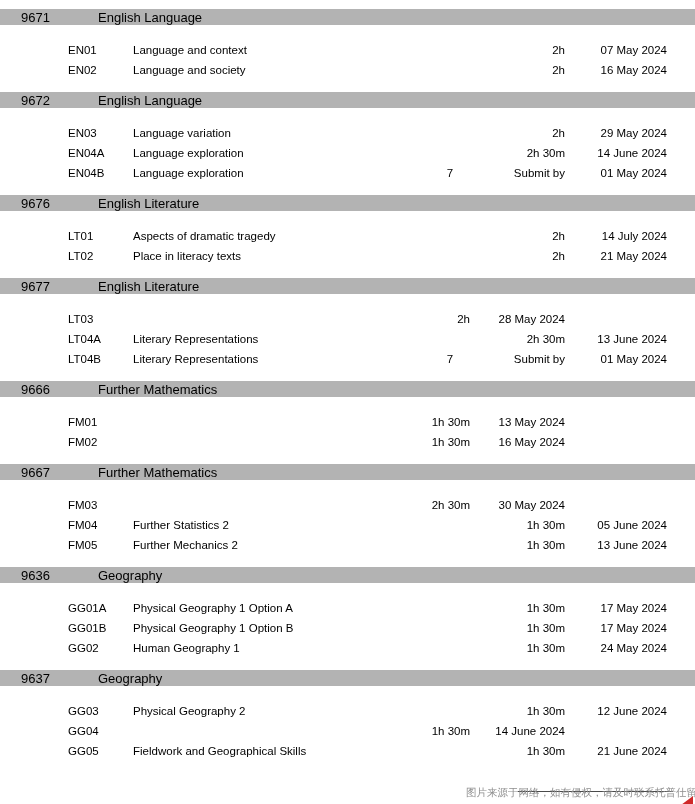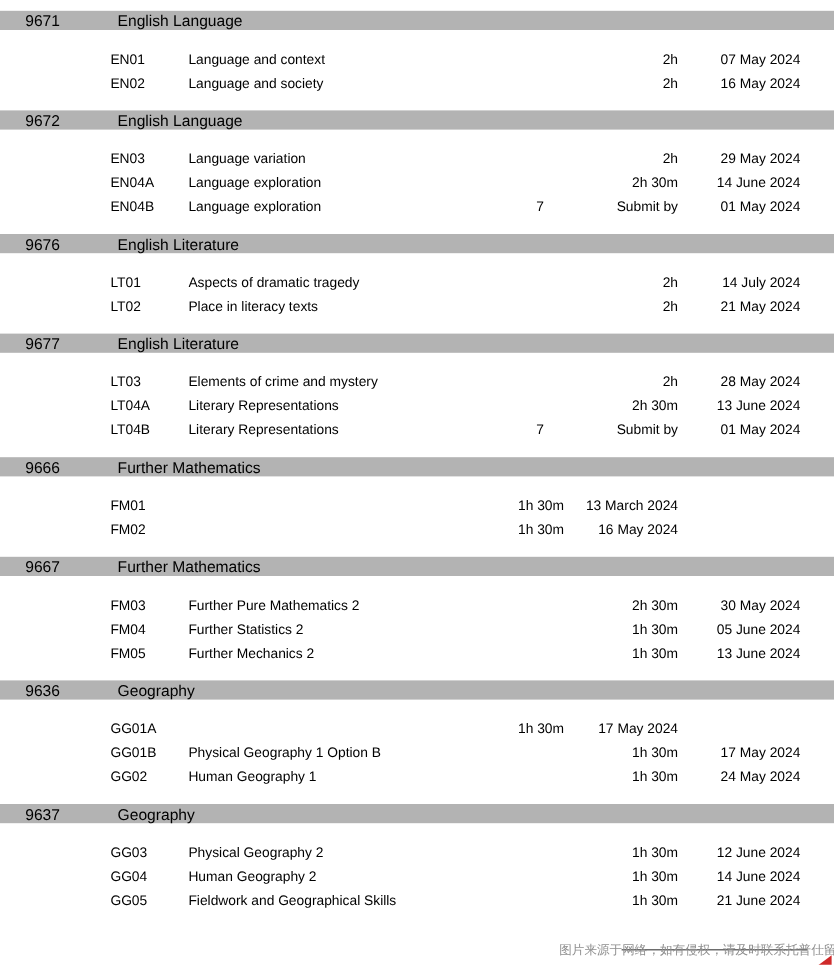--- a/index.html
+++ b/index.html
@@ -29,21 +29,21 @@
     padding-left: 21px;
     font-size: 13px;
     margin-bottom: 15px;
   }
   .rows { }
   .row {
     height: 20px;
     display: grid;
     grid-template-columns: 65px 1fr 40px 95px 102px;
     align-items: center;
-    padding: 0 28px 0 92px;
+    padding: 0 28px 0 68px;
     font-size: 11.5px;
     white-space: nowrap;
   }
   .c-code { }
   .c-title { overflow: hidden; }
   .c-seven { text-align: center; }
   .c-dur   { text-align: right; }
   .c-date  { text-align: right; }
   .cut-rule {
     position: absolute;
@@ -151,21 +151,20 @@
         </div>
       </section>
       <section class="subject-section">
         <div class="bar">
           <span class="bar-code">9677</span>
           <span class="bar-name">English Literature</span>
         </div>
         <div class="rows">
           <div class="row">
             <span class="c-code">LT03</span>
-            <span class="c-title">Elements of crime and mystery</span>
             <span class="c-seven"></span>
             <span class="c-dur">2h</span>
             <span class="c-date">28 May 2024</span>
           </div>
           <div class="row">
             <span class="c-code">LT04A</span>
             <span class="c-title">Literary Representations</span>
             <span class="c-seven"></span>
             <span class="c-dur">2h 30m</span>
             <span class="c-date">13 June 2024</span>
@@ -182,39 +181,38 @@
       <section class="subject-section">
         <div class="bar">
           <span class="bar-code">9666</span>
           <span class="bar-name">Further Mathematics</span>
         </div>
         <div class="rows">
           <div class="row">
             <span class="c-code">FM01</span>
             <span class="c-seven"></span>
             <span class="c-dur">1h 30m</span>
-            <span class="c-date">13 March 2024</span>
+            <span class="c-date">13 May 2024</span>
           </div>
           <div class="row">
             <span class="c-code">FM02</span>
             <span class="c-seven"></span>
             <span class="c-dur">1h 30m</span>
             <span class="c-date">16 May 2024</span>
           </div>
         </div>
       </section>
       <section class="subject-section">
         <div class="bar">
           <span class="bar-code">9667</span>
           <span class="bar-name">Further Mathematics</span>
         </div>
         <div class="rows">
           <div class="row">
             <span class="c-code">FM03</span>
-            <span class="c-title">Further Pure Mathematics 2</span>
             <span class="c-seven"></span>
             <span class="c-dur">2h 30m</span>
             <span class="c-date">30 May 2024</span>
           </div>
           <div class="row">
             <span class="c-code">FM04</span>
             <span class="c-title">Further Statistics 2</span>
             <span class="c-seven"></span>
             <span class="c-dur">1h 30m</span>
             <span class="c-date">05 June 2024</span>
@@ -229,20 +227,21 @@
         </div>
       </section>
       <section class="subject-section">
         <div class="bar">
           <span class="bar-code">9636</span>
           <span class="bar-name">Geography</span>
         </div>
         <div class="rows">
           <div class="row">
             <span class="c-code">GG01A</span>
+            <span class="c-title">Physical Geography 1 Option A</span>
             <span class="c-seven"></span>
             <span class="c-dur">1h 30m</span>
             <span class="c-date">17 May 2024</span>
           </div>
           <div class="row">
             <span class="c-code">GG01B</span>
             <span class="c-title">Physical Geography 1 Option B</span>
             <span class="c-seven"></span>
             <span class="c-dur">1h 30m</span>
             <span class="c-date">17 May 2024</span>
@@ -264,21 +263,20 @@
         <div class="rows">
           <div class="row">
             <span class="c-code">GG03</span>
             <span class="c-title">Physical Geography 2</span>
             <span class="c-seven"></span>
             <span class="c-dur">1h 30m</span>
             <span class="c-date">12 June 2024</span>
           </div>
           <div class="row">
             <span class="c-code">GG04</span>
-            <span class="c-title">Human Geography 2</span>
             <span class="c-seven"></span>
             <span class="c-dur">1h 30m</span>
             <span class="c-date">14 June 2024</span>
           </div>
           <div class="row">
             <span class="c-code">GG05</span>
             <span class="c-title">Fieldwork and Geographical Skills</span>
             <span class="c-seven"></span>
             <span class="c-dur">1h 30m</span>
             <span class="c-date">21 June 2024</span>

